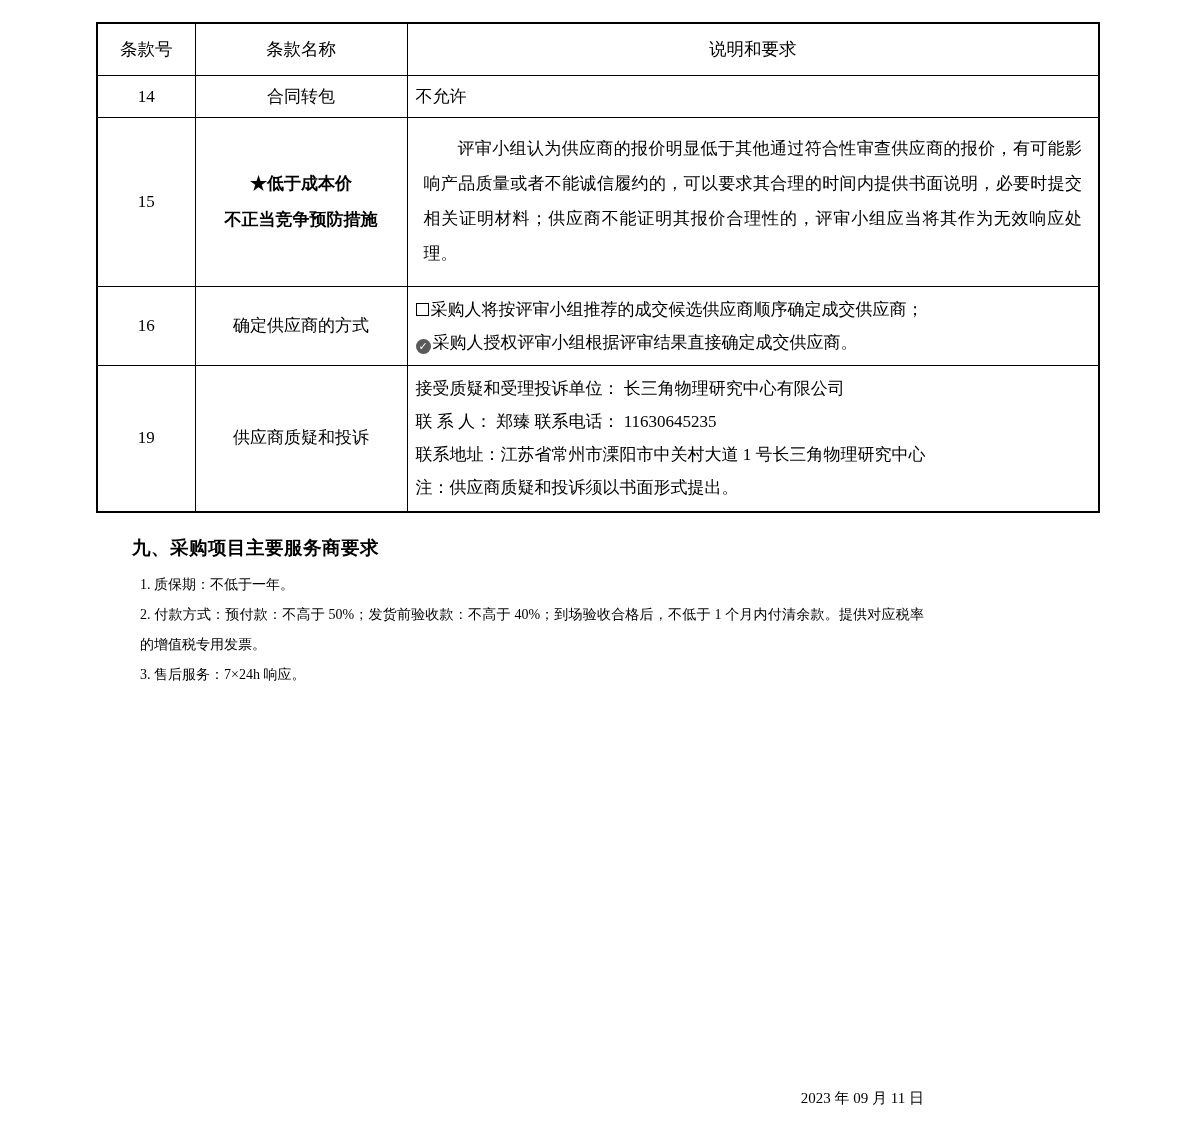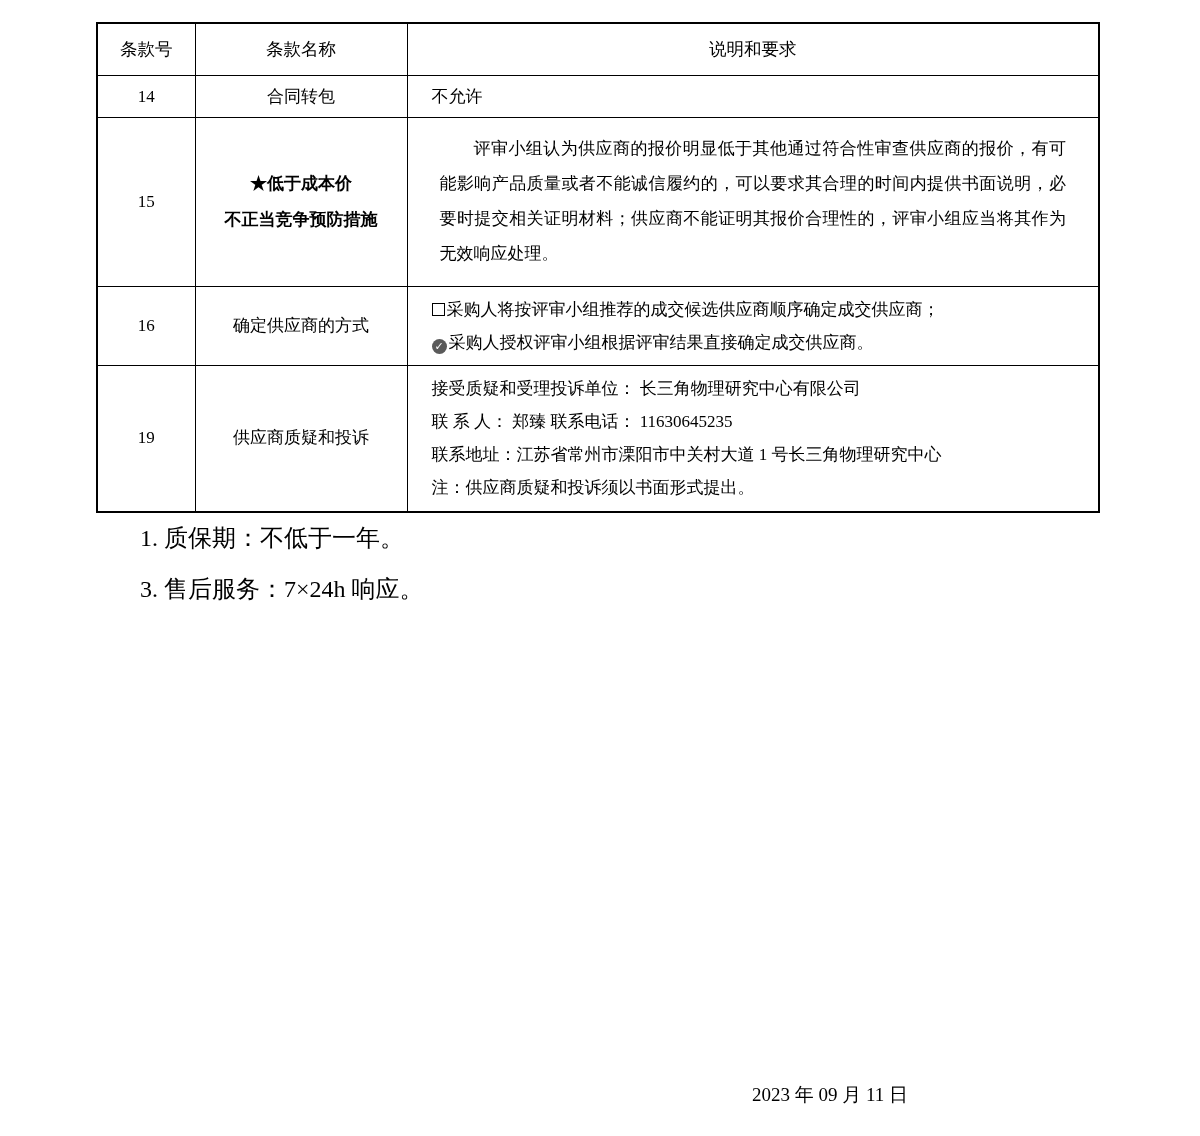--- a/index.html
+++ b/index.html
@@ -25,21 +25,21 @@
   table.main-table {
     width: 1002px;
     border-collapse: collapse;
     table-layout: fixed;
     border: 2px solid #000;
   }
   table.main-table th,
   table.main-table td {
     border: 1px solid #000;
     vertical-align: middle;
-    padding: 6px 24px;
+    padding: 6px 8px;
     font-size: 17px;
     line-height: 1.75;
   }
   table.main-table thead th {
     text-align: center;
     font-weight: normal;
     padding: 10px 8px;
     font-size: 17.5px;
   }
   col.c1 { width: 98px; }
@@ -107,35 +107,35 @@
     margin: 22px 0 10px 0;
     padding-left: 36px;
     letter-spacing: 0.5px;
   }
   .body-list {
     margin: 0;
     padding: 0;
     list-style: none;
   }
   .body-list li {
-    font-size: 24px;
+    font-size: 14px;
     line-height: 2.15;
     text-align: justify;
     text-justify: inter-ideograph;
   }
   .body-list li .num-label {
     display: inline-block;
     padding-left: 44px;
   }
   .body-list li.wrap .num-label { padding-left: 44px; }
   .footer-date {
     position: absolute;
-    right: 112px;
+    right: 96px;
     bottom: 28px;
-    font-size: 19px;
+    font-size: 15px;
   }
 </style>
 </head>
 <body>
 
 <div class="page">
 
   <table class="main-table">
     <colgroup>
       <col class="c1">
@@ -188,21 +188,23 @@
         <td class="desc">
           <p>接受质疑和受理投诉单位： 长三角物理研究中心有限公司</p>
           <p>联 系 人： 郑臻    联系电话： 11630645235</p>
           <p>联系地址：江苏省常州市溧阳市中关村大道 1 号长三角物理研究中心</p>
           <p>注：供应商质疑和投诉须以书面形式提出。</p>
         </td>
       </tr>
     </tbody>
   </table>
 
+  <h2 class="section-title">九、采购项目主要服务商要求</h2>
 
   <ul class="body-list">
     <li><span class="num-label">1. 质保期：不低于一年。</span></li>
+    <li class="wrap"><span class="num-label">2. 付款方式：预付款：不高于 50%；发货前验收款：不高于 40%；到场验收合格后，不低于 1 个月内付清余款。提供对应税率的增值税专用发票。</span></li>
     <li><span class="num-label">3. 售后服务：7×24h 响应。</span></li>
   </ul>
 
   <div class="footer-date">2023 年 09 月 11 日</div>
 
 </div>
 
 </body></html>

